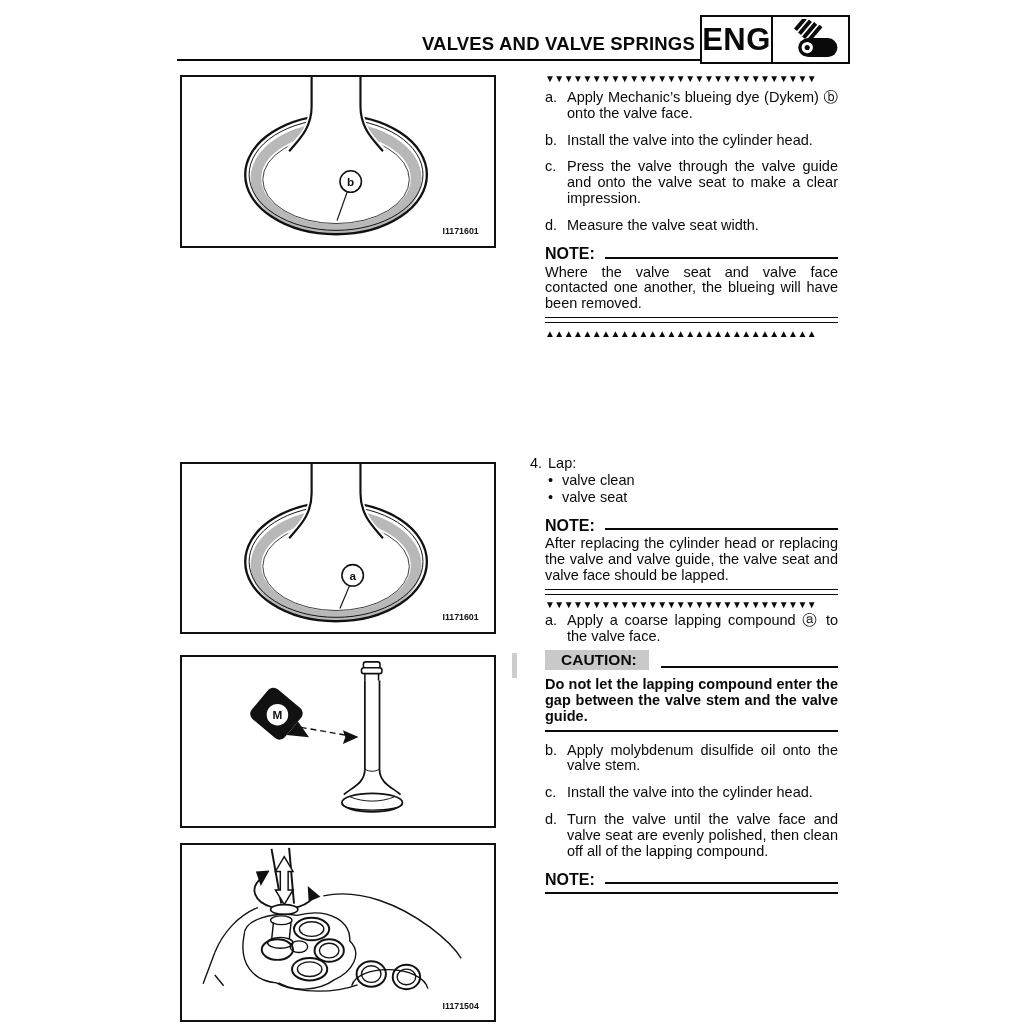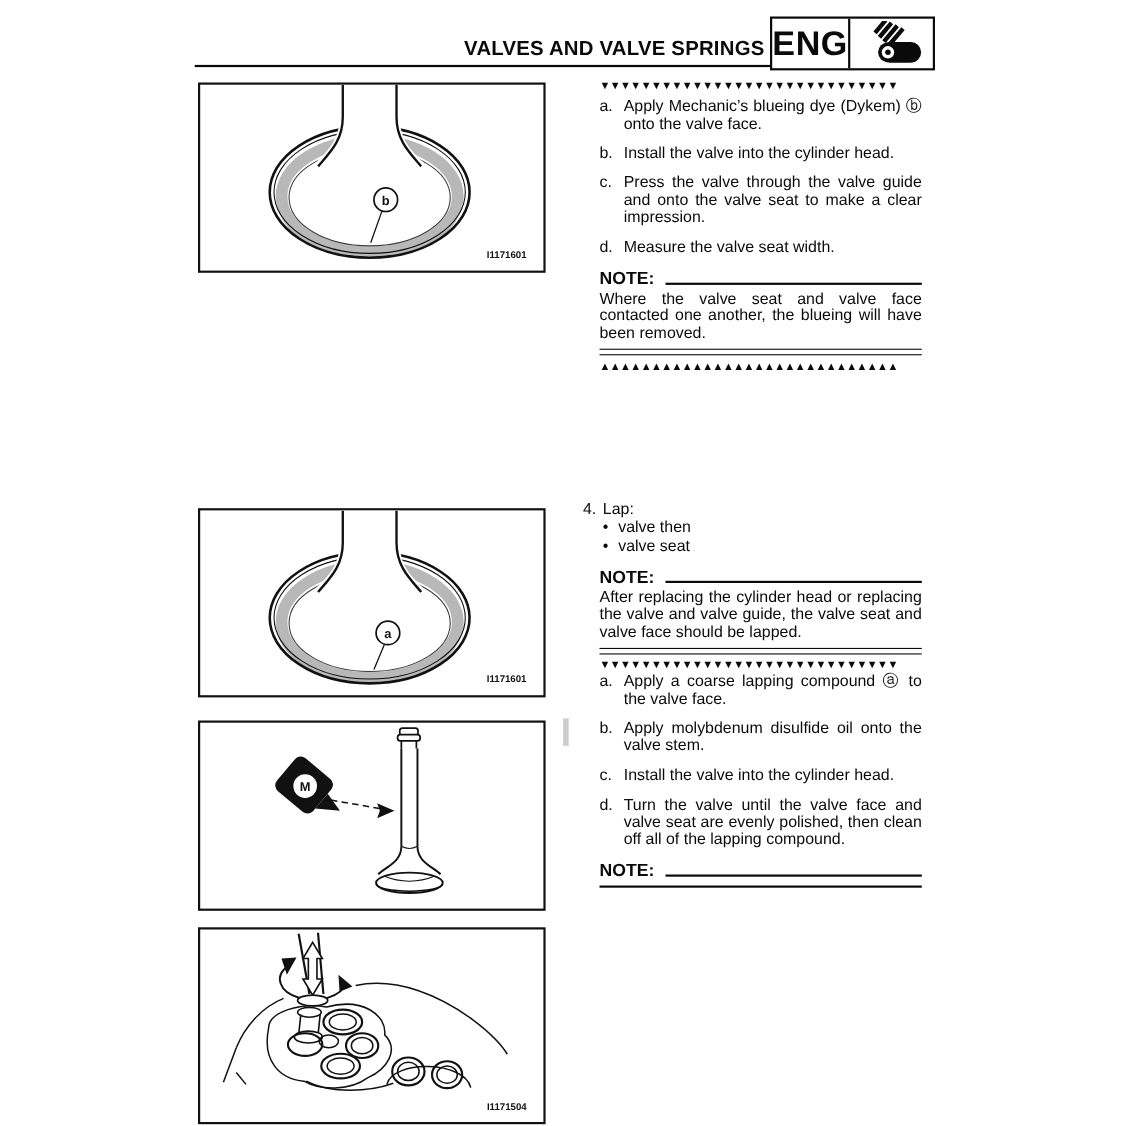--- a/index.html
+++ b/index.html
@@ -206,21 +206,21 @@
     <div class="tri-row tri-up">▲▲▲▲▲▲▲▲▲▲▲▲▲▲▲▲▲▲▲▲▲▲▲▲▲▲▲▲▲</div>
   </div>
 
   <div class="col colB">
     <div class="lap-head">
       <span class="lap-num">4.</span>
       <span class="lap-title">Lap:</span>
     </div>
     <div class="bullet">
       <span class="bullet-marker">•</span>
-      <span>valve then</span>
+      <span>valve clean</span>
     </div>
     <div class="bullet">
       <span class="bullet-marker">•</span>
       <span>valve seat</span>
     </div>
 
     <div class="note ind">
       <div class="note-head">
         <span class="note-label">NOTE:</span>
         <span class="note-rule"></span>
@@ -229,20 +229,28 @@
       <div class="note-endrule"></div>
     </div>
 
     <div class="tri-row ind mt4">▼▼▼▼▼▼▼▼▼▼▼▼▼▼▼▼▼▼▼▼▼▼▼▼▼▼▼▼▼</div>
 
     <div class="step ind mt2">
       <span class="step-label">a.</span>
       <span class="step-body jtext">Apply a coarse lapping compound ⓐ to the valve face.</span>
     </div>
 
+    <div class="caution ind">
+      <div class="caution-head">
+        <span class="caution-label">CAUTION:</span>
+        <span class="caution-rule"></span>
+      </div>
+      <div class="caution-body jtext">Do not let the lapping compound enter the gap between the valve stem and the valve guide.</div>
+      <div class="endrule-single"></div>
+    </div>
 
     <div class="step ind">
       <span class="step-label">b.</span>
       <span class="step-body jtext">Apply molybdenum disulfide oil onto the valve stem.</span>
     </div>
     <div class="step ind">
       <span class="step-label">c.</span>
       <span class="step-body jtext">Install the valve into the cylinder head.</span>
     </div>
     <div class="step ind">

